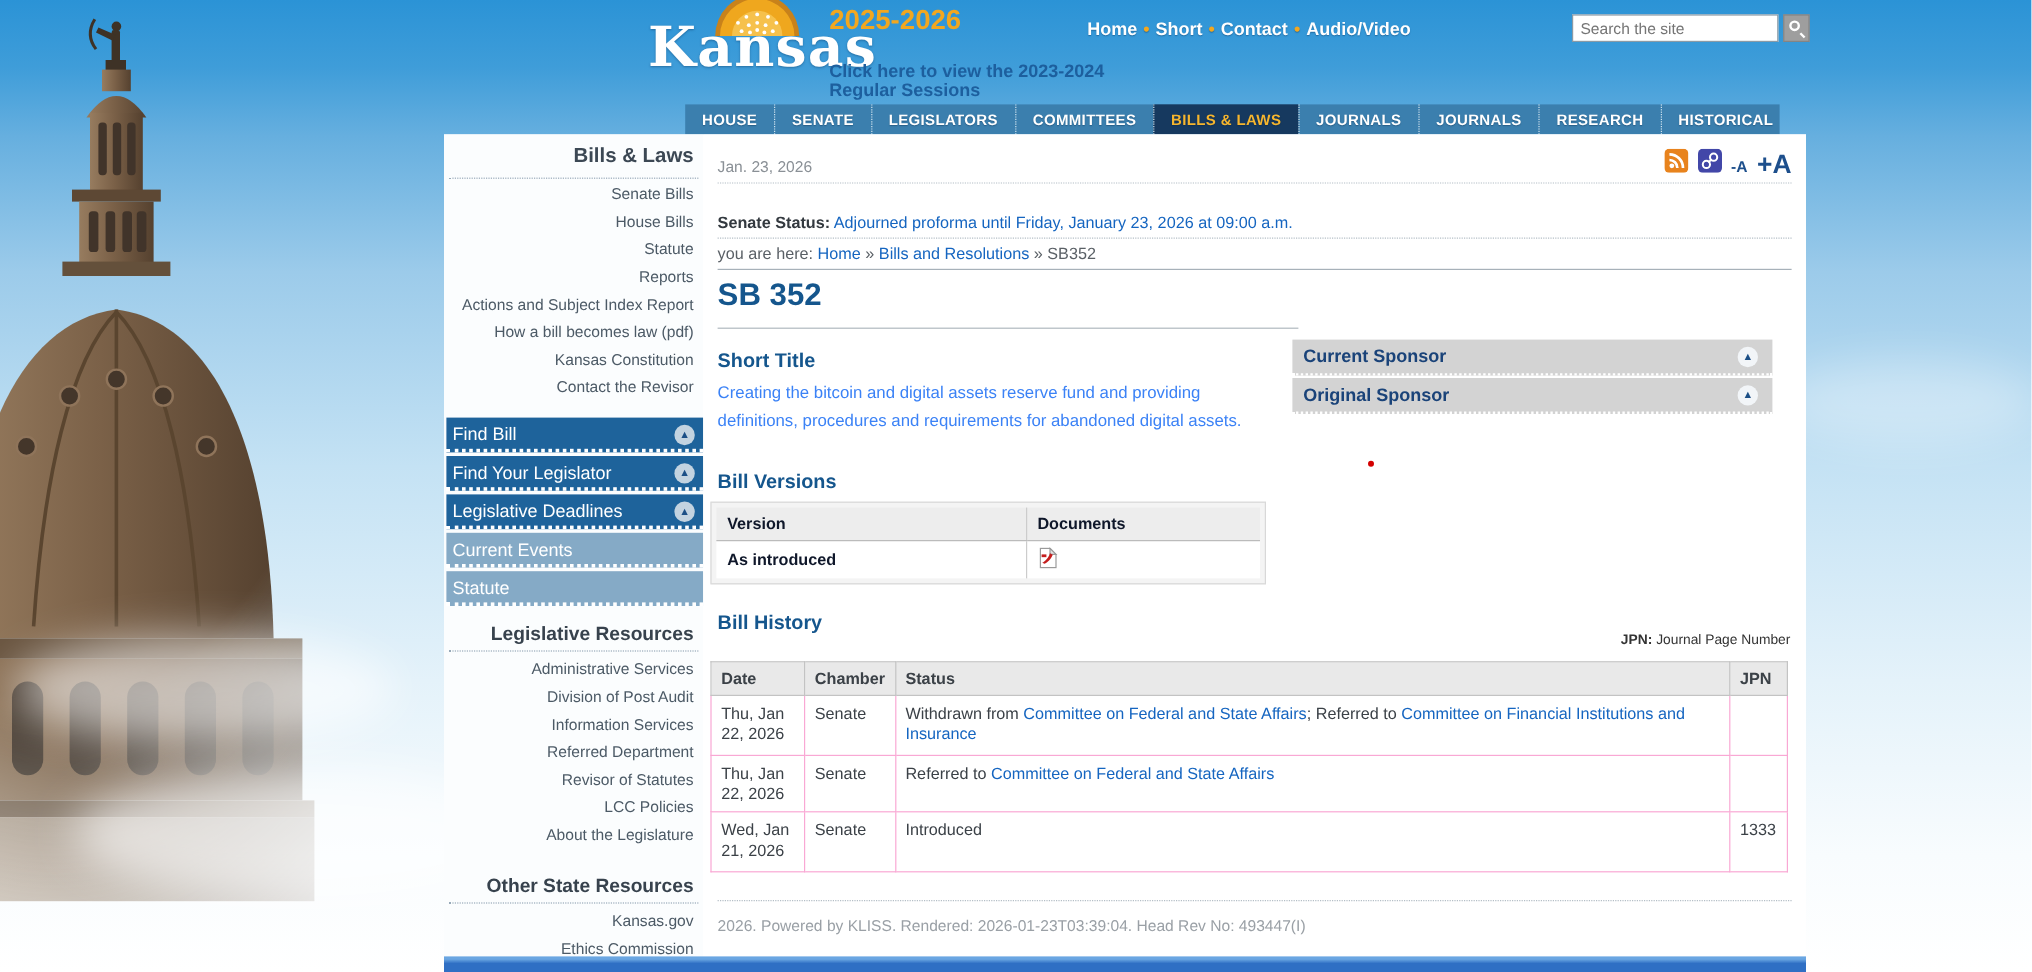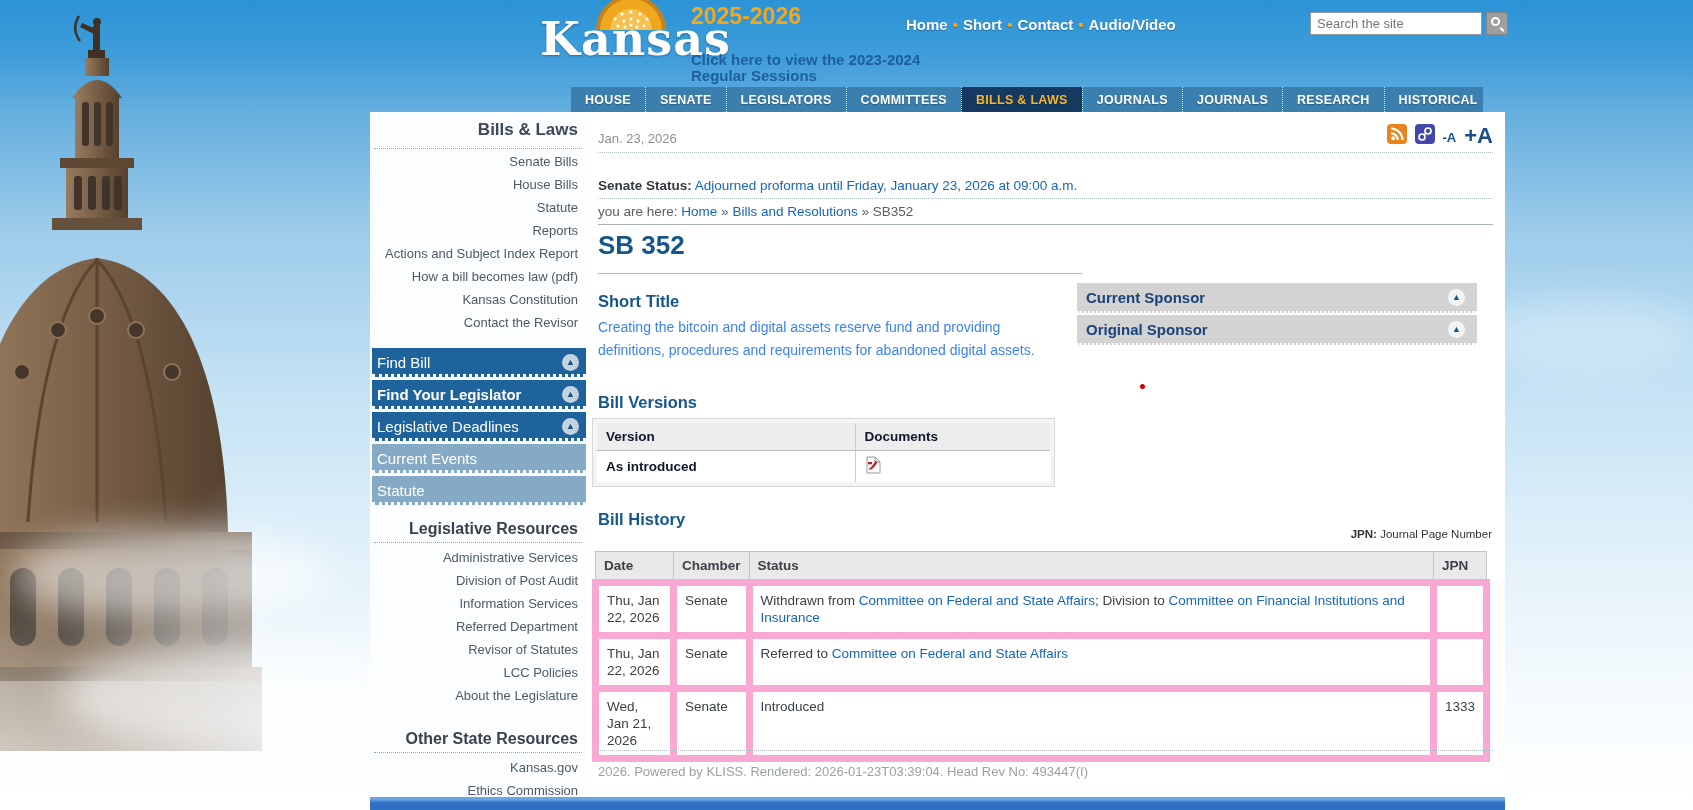--- a/index.html
+++ b/index.html
@@ -64,21 +64,21 @@
   
   .bv{position:absolute;left:6px;top:306px;width:463px;background:#f4f4f4;border:1px solid #d8d8d8;padding:4px;}
   .bv table{width:100%;border-collapse:collapse;font-size:13.5px;color:#0f172a;}
   .bv th{background:#ededed;text-align:left;font-weight:bold;padding:6px 9px;border-bottom:1px solid #bbb;}
   .bv td{background:#fff;padding:5px 9px;font-weight:bold;}
   .bv th.c2,.bv td.c2{border-left:1px solid #ccc;width:195px;}
   
   .jpn-note{position:absolute;right:13px;top:416px;font-size:11.5px;color:#333;}
   .bh{position:absolute;left:6px;top:439px;width:898px;border-collapse:collapse;font-size:13.5px;color:#3b4147;}
   .bh th{background:#e9e9e9;text-align:left;font-weight:bold;padding:6px 8px;border:1px solid #c3c3c3;}
-  .bh td{border:7px solid #f9a8d4;padding:6px 8px;vertical-align:top;background:#fff;line-height:17px;}
+  .bh td{border:1px solid #f9a8d4;padding:6px 8px;vertical-align:top;background:#fff;line-height:17px;}
   .bh .cd{width:78px;}
   .bh .cc{width:72px;}
   .bh .cj{width:48px;}
   .m-footer{position:absolute;left:12px;top:652px;font-size:13px;color:#9aa0a6;}
   .red-dot{position:absolute;left:554px;top:272px;width:5px;height:5px;border-radius:50%;background:#d40000;}
   .bottom-bar{position:absolute;left:370px;top:797px;width:1135px;height:13px;background:linear-gradient(180deg,#6aa6e2 0%,#6aa6e2 18%,#2f6fc4 45%,#2f6fc4 100%);z-index:6;}
   .icon-btn{cursor:pointer;display:block;}
 </style>
 </head>
 <body>
@@ -205,21 +205,21 @@
       <div class="sb-item" style="top:111px;">Reports</div>
       <div class="sb-item" style="top:134px;">Actions and Subject Index Report</div>
       <div class="sb-item" style="top:157px;">How a bill becomes law (pdf)</div>
       <div class="sb-item" style="top:180px;">Kansas Constitution</div>
       <div class="sb-item" style="top:203px;">Contact the Revisor</div>
 
       <div class="acc dark" style="top:236px;">
         <span>Find Bill</span>
         <span class="circ"></span>
       </div>
-      <div class="acc dark" style="top:268px;font-weight:bold;">
+      <div class="acc dark" style="top:268px;">
         <span>Find Your Legislator</span>
         <span class="circ"></span>
       </div>
       <div class="acc dark" style="top:300px;">
         <span>Legislative Deadlines</span>
         <span class="circ"></span>
       </div>
       <div class="acc light" style="top:332px;">
         <span>Current Events</span>
       </div>
@@ -336,21 +336,21 @@
         <tbody>
             <tr>
           <th class="cd">Date</th>
           <th class="cc">Chamber</th>
           <th>Status</th>
           <th class="cj">JPN</th>
         </tr>
         <tr style="height:50px;">
           <td class="cd">Thu, Jan 22, 2026</td>
           <td class="cc">Senate</td>
-          <td><span>Withdrawn from </span><span class="lk">Committee on Federal and State Affairs</span><span>; Division to </span><span class="lk">Committee on Financial Institutions and Insurance</span></td>
+          <td><span>Withdrawn from </span><span class="lk">Committee on Federal and State Affairs</span><span>; Referred to </span><span class="lk">Committee on Financial Institutions and Insurance</span></td>
           <td class="cj"></td>
         </tr>
         <tr style="height:44px;">
           <td class="cd">Thu, Jan 22, 2026</td>
           <td class="cc">Senate</td>
           <td><span>Referred to </span><span class="lk">Committee on Federal and State Affairs</span></td>
           <td class="cj"></td>
         </tr>
         <tr style="height:50px;">
           <td class="cd">Wed, Jan 21, 2026</td>

